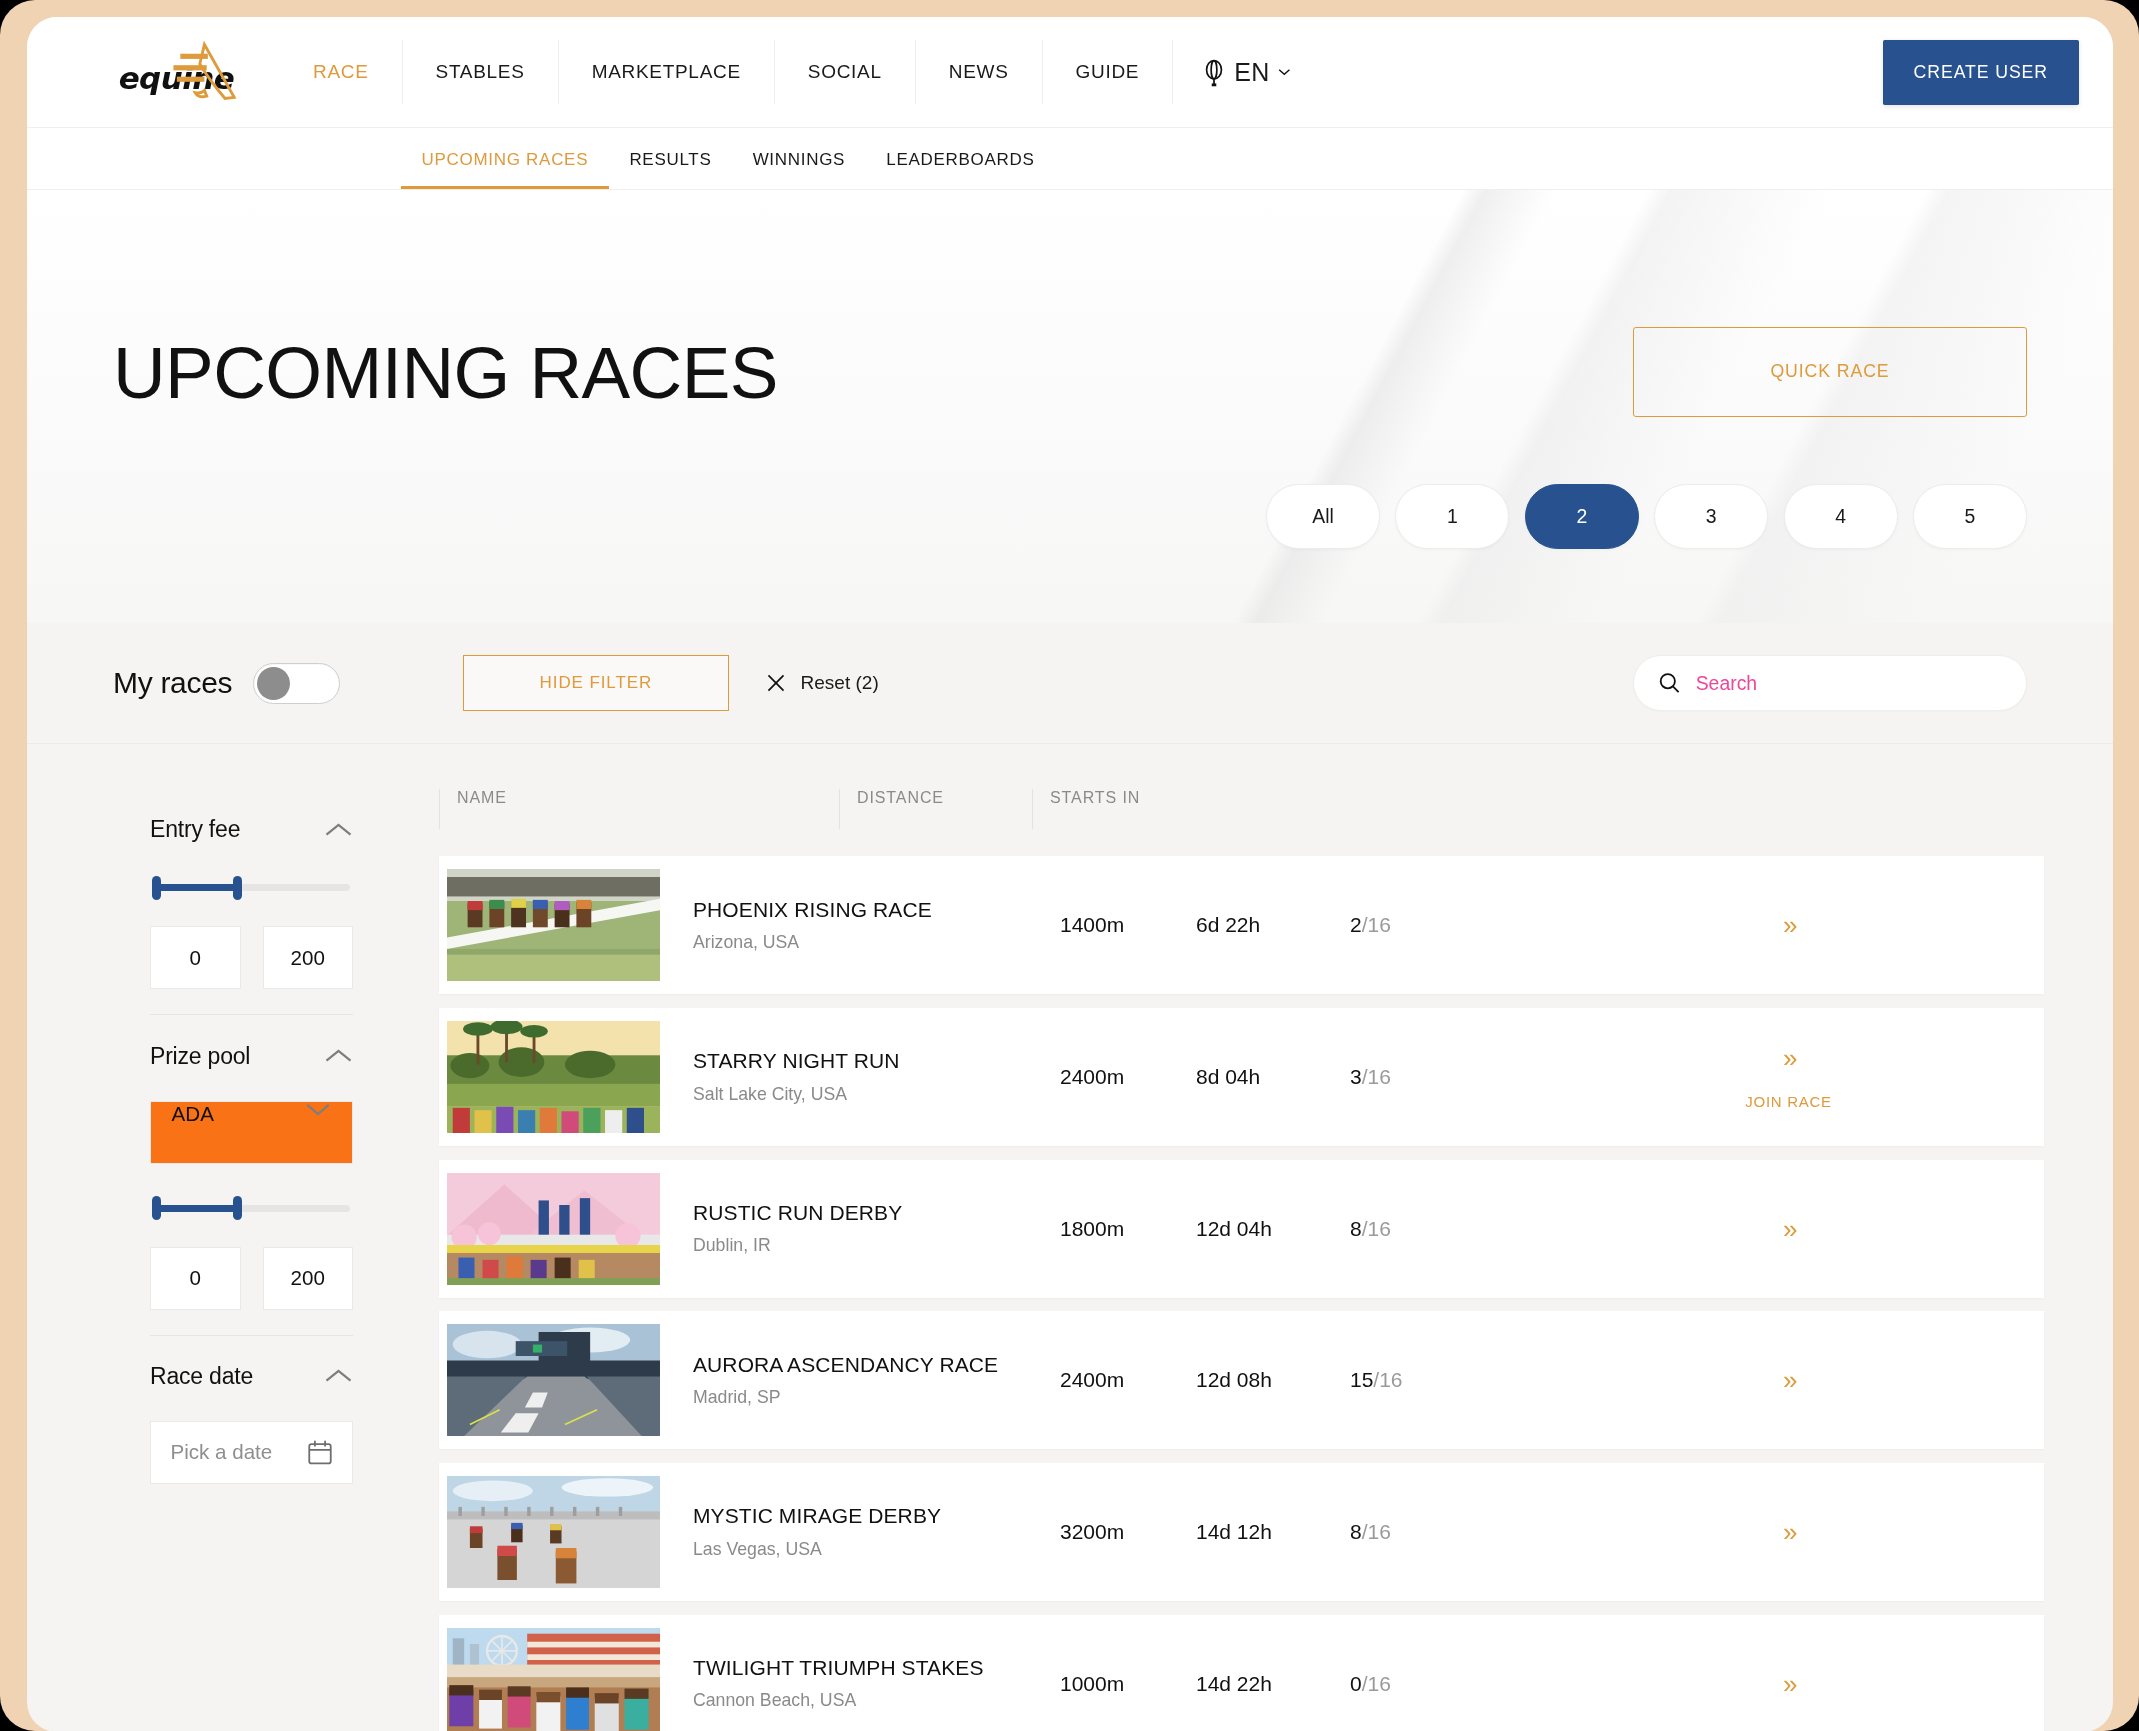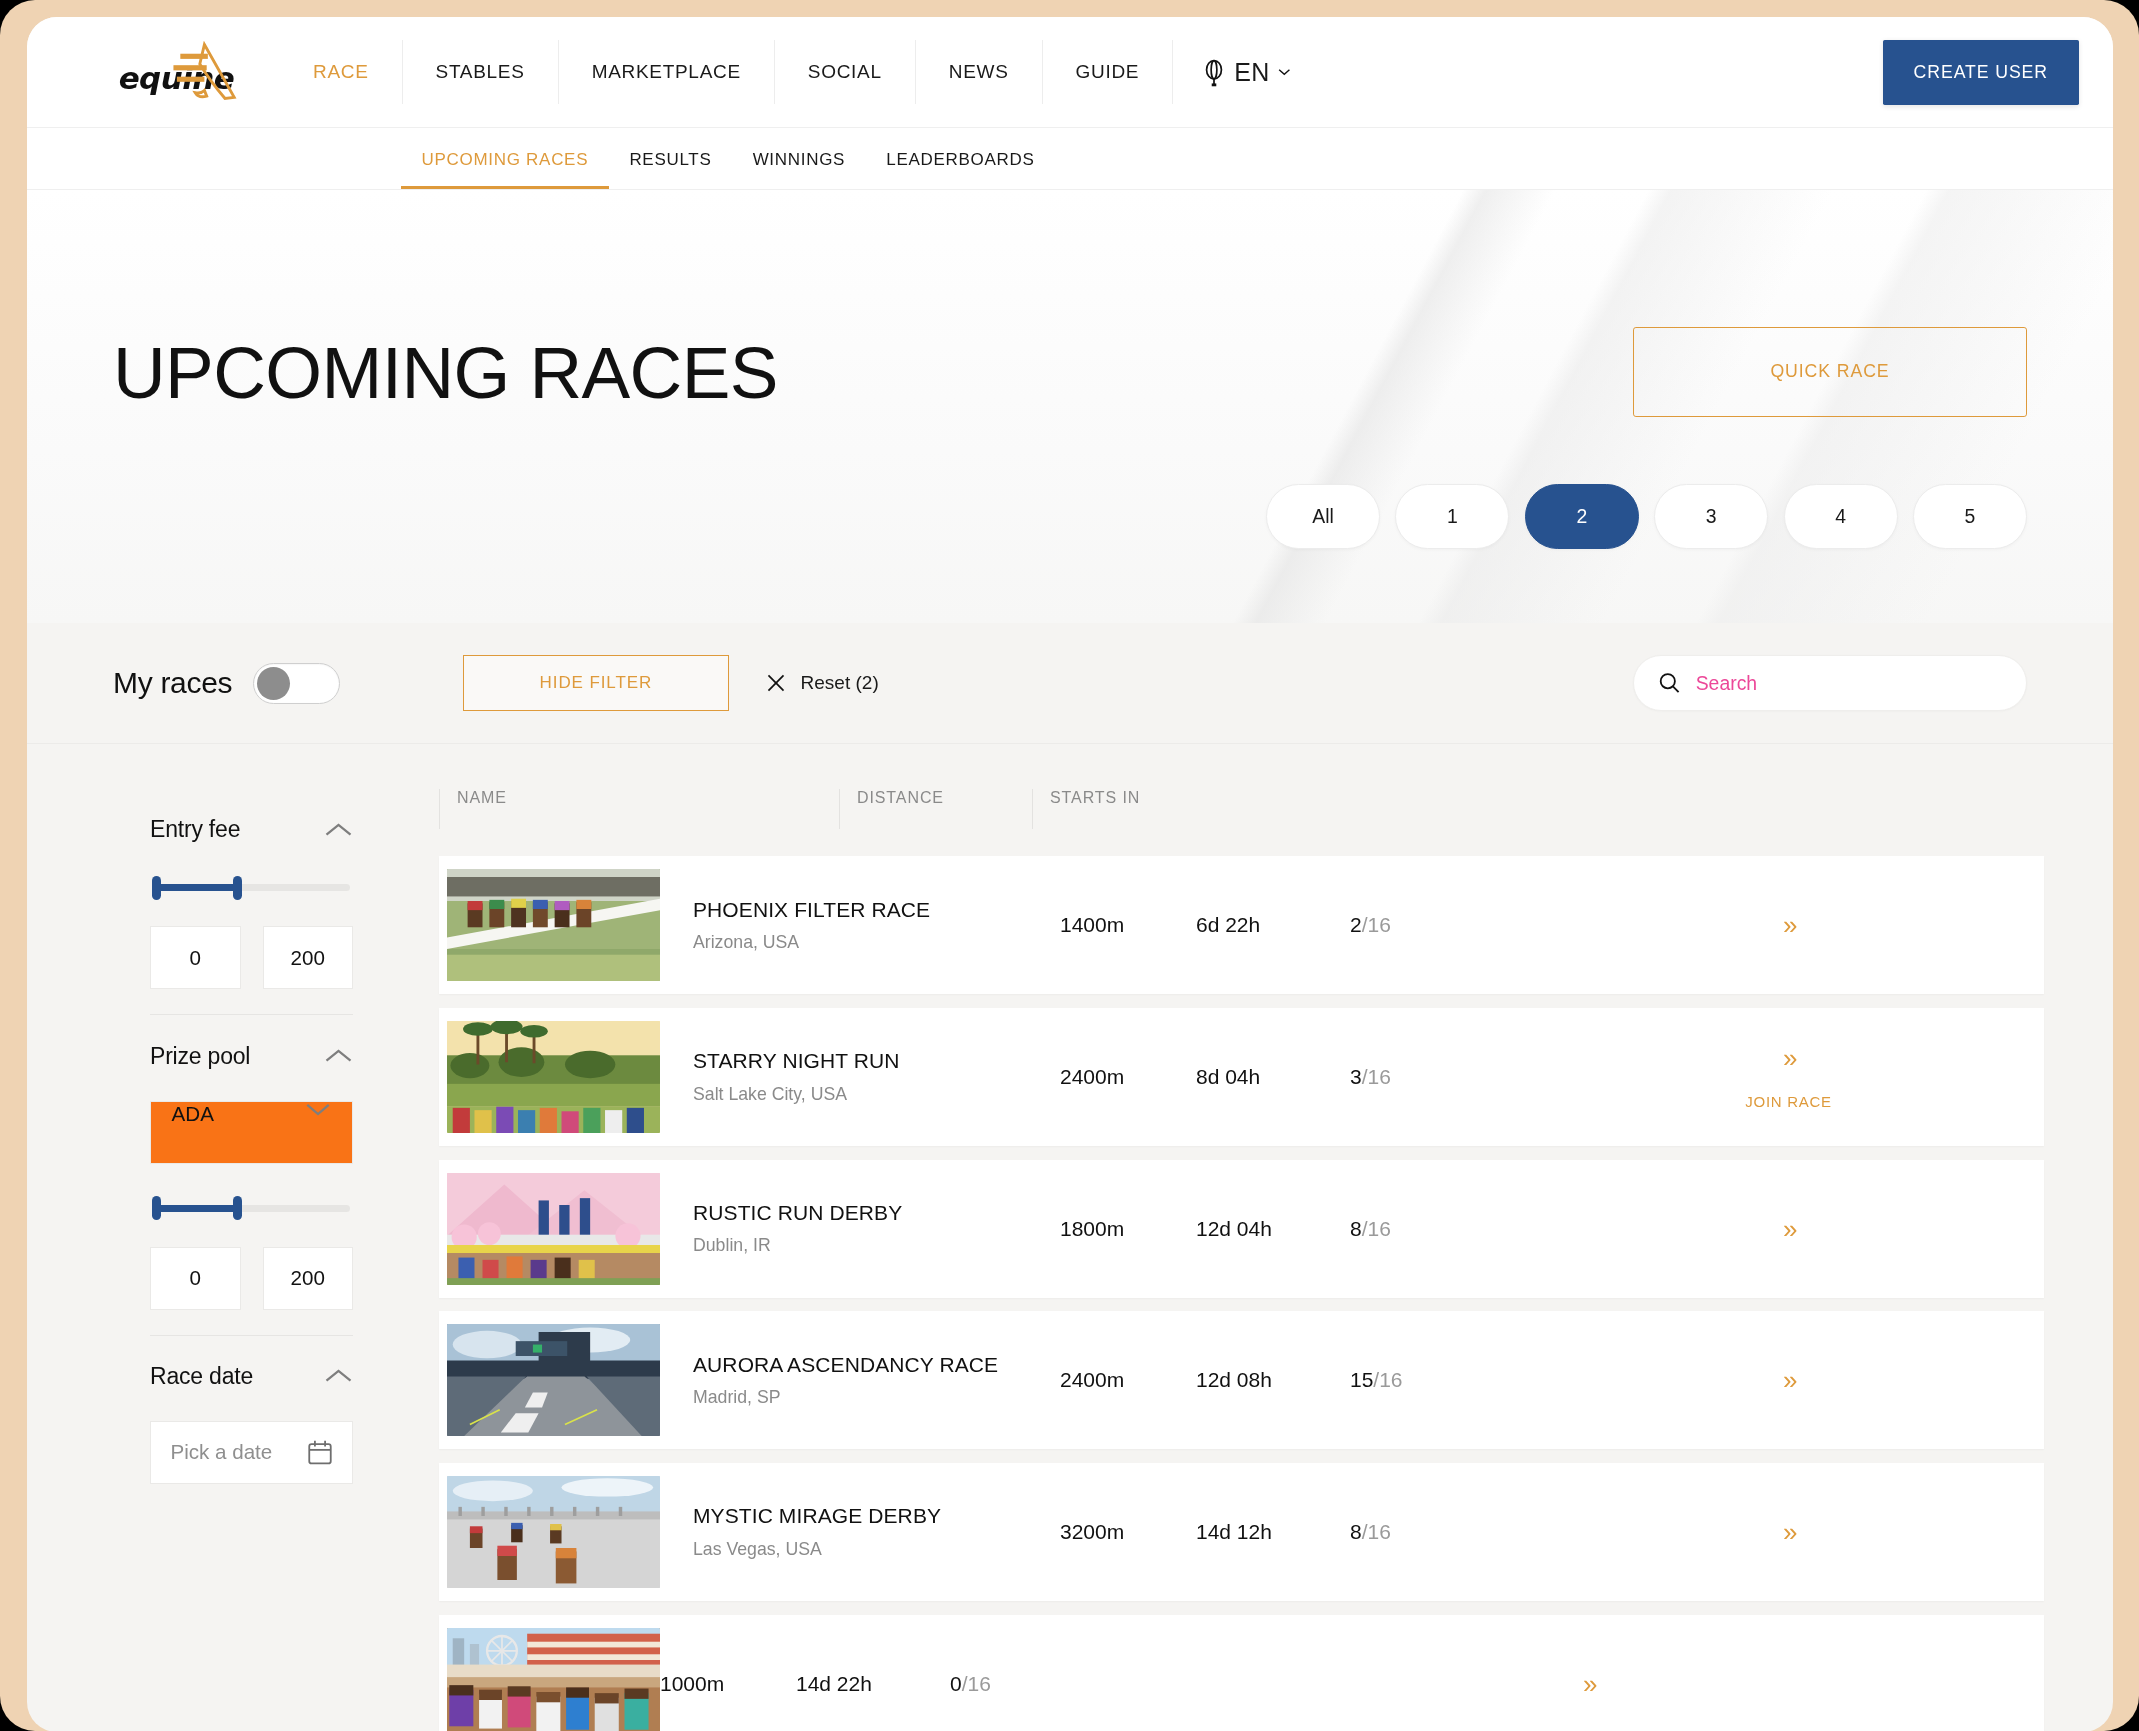--- a/index.html
+++ b/index.html
@@ -488,21 +488,21 @@
                   <rect x="150" y="54" width="26" height="16" fill="#3B5FB0"></rect>
               <rect x="188" y="60" width="26" height="42" fill="#4A2F1C"></rect>
                   <rect x="188" y="56" width="26" height="16" fill="#B05CC0"></rect>
               <rect x="226" y="58" width="26" height="44" fill="#6B4428"></rect>
                   <rect x="226" y="54" width="26" height="16" fill="#D8833A"></rect>
             </g>
             <rect y="150" width="372" height="46" fill="#AFC07C"></rect>
           </svg>
         </div>
         <div class="cell-name">
-          <div class="r-title">PHOENIX FILTER RACE</div>
+          <div class="r-title">PHOENIX RISING RACE</div>
           <div class="r-loc">Arizona, USA</div>
         </div>
         <div class="cell-dist">1400m</div>
         <div class="cell-starts">6d 22h</div>
         <div class="cell-slots">
           <span>2</span><span class="tot">/16</span>
         </div>
         <div class="cell-action">
           <div class="chevs">»</div>
         </div>
@@ -719,20 +719,24 @@
                   <rect x="156" y="112" width="42" height="18" fill="#7A4F2E"></rect>
               <rect x="208" y="112" width="40" height="66" fill="#2E7FD0"></rect>
                   <rect x="208" y="104" width="40" height="18" fill="#4A2F1C"></rect>
               <rect x="258" y="122" width="42" height="60" fill="#E0E0E0"></rect>
                   <rect x="258" y="114" width="42" height="18" fill="#6B4428"></rect>
               <rect x="310" y="114" width="42" height="64" fill="#3AAFA0"></rect>
                   <rect x="310" y="106" width="42" height="18" fill="#5A3A22"></rect>
             </g>
           </svg>
         </div>
+        <div class="cell-name">
+          <div class="r-title">TWILIGHT TRIUMPH STAKES</div>
+          <div class="r-loc">Cannon Beach, USA</div>
+        </div>
         <div class="cell-dist">1000m</div>
         <div class="cell-starts">14d 22h</div>
         <div class="cell-slots">
           <span>0</span><span class="tot">/16</span>
         </div>
         <div class="cell-action">
           <div class="chevs">»</div>
         </div>
       </div>
 

